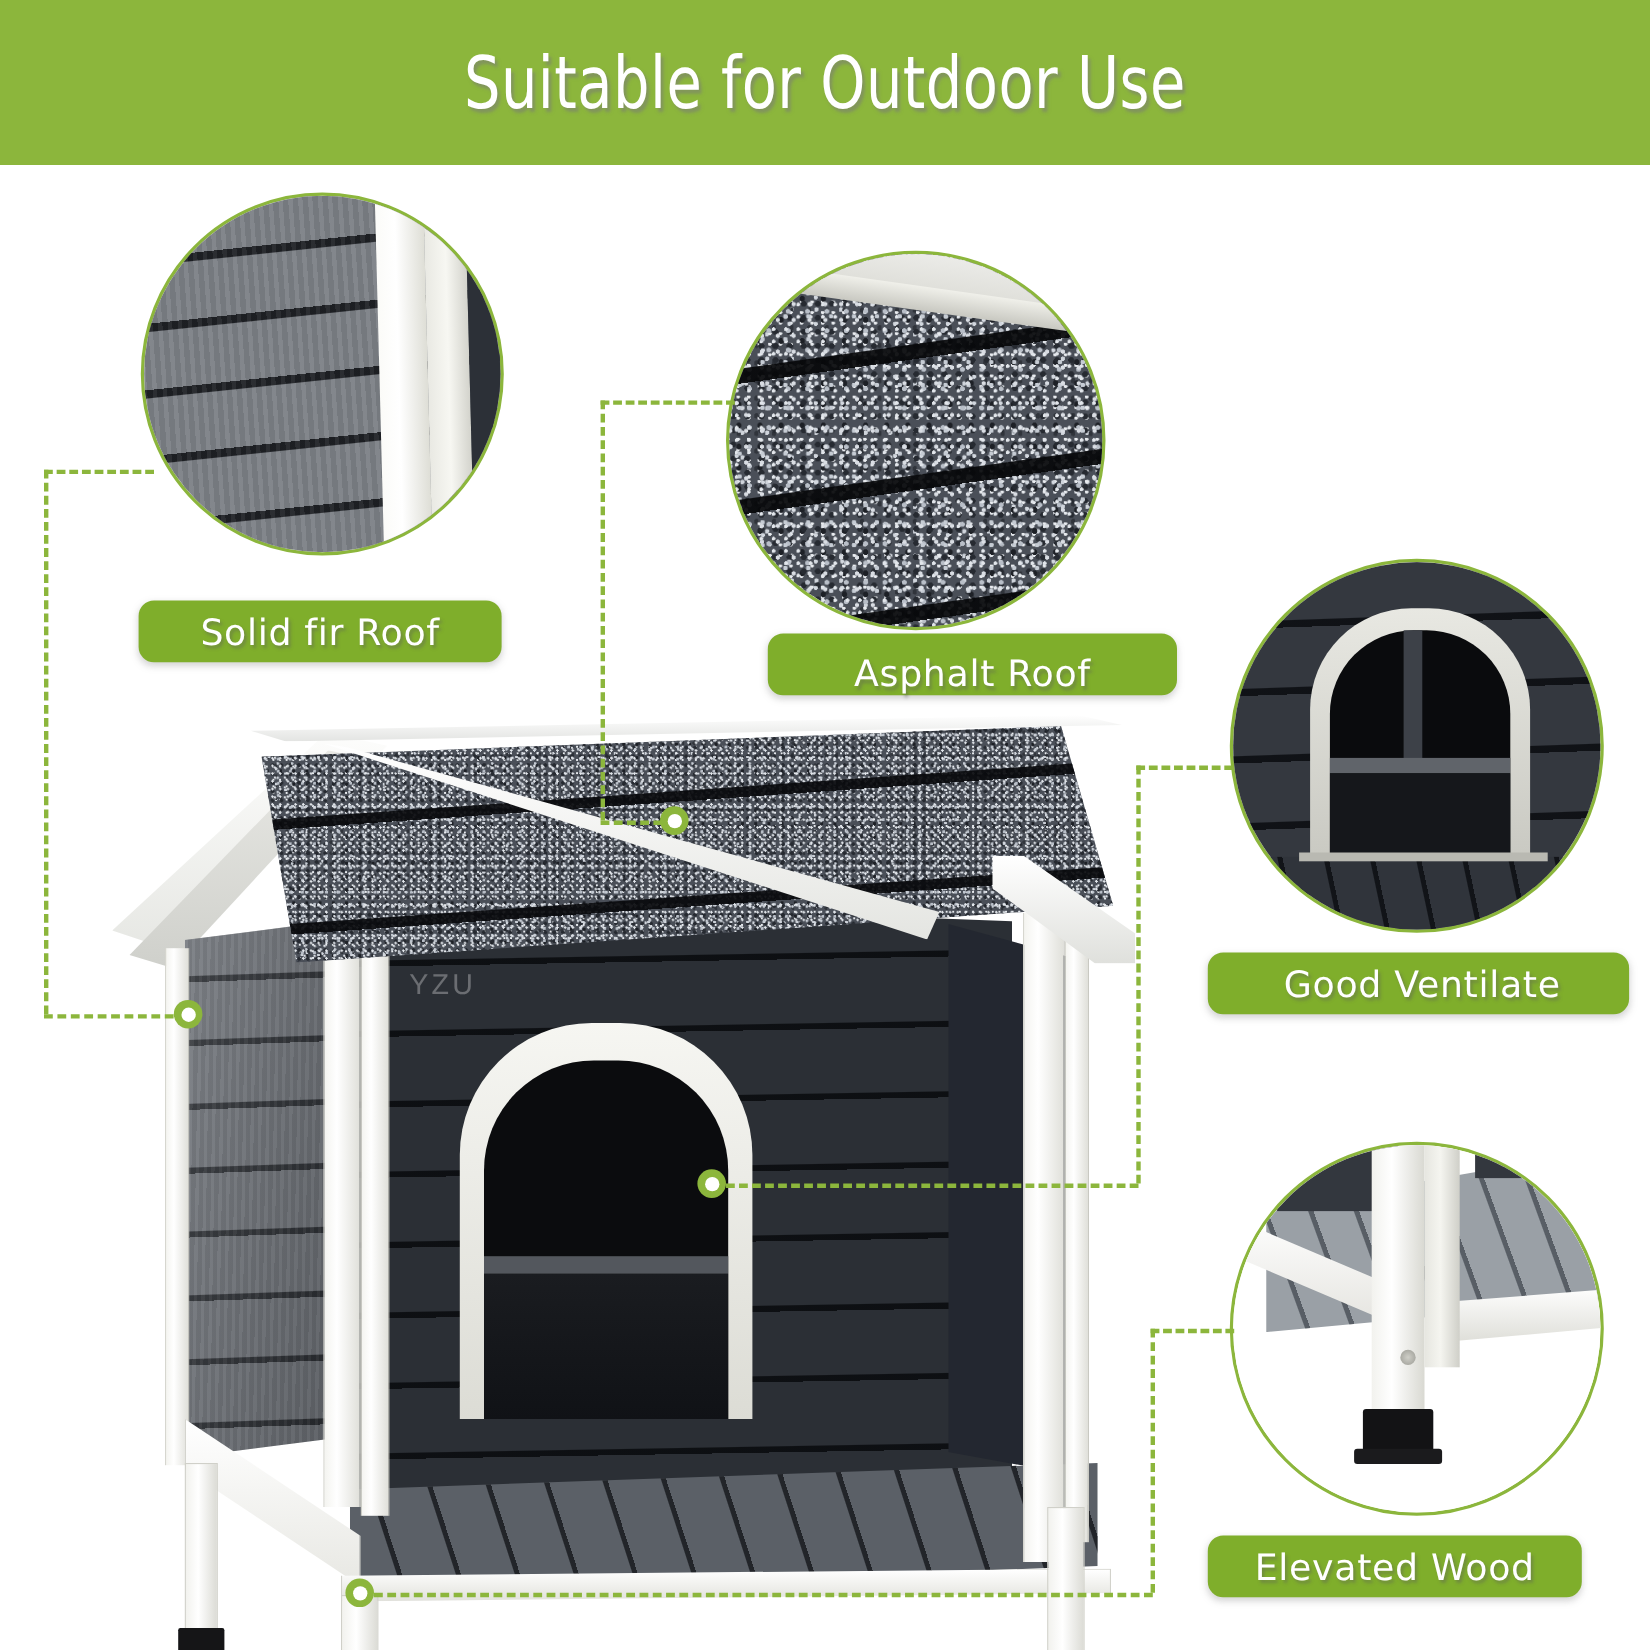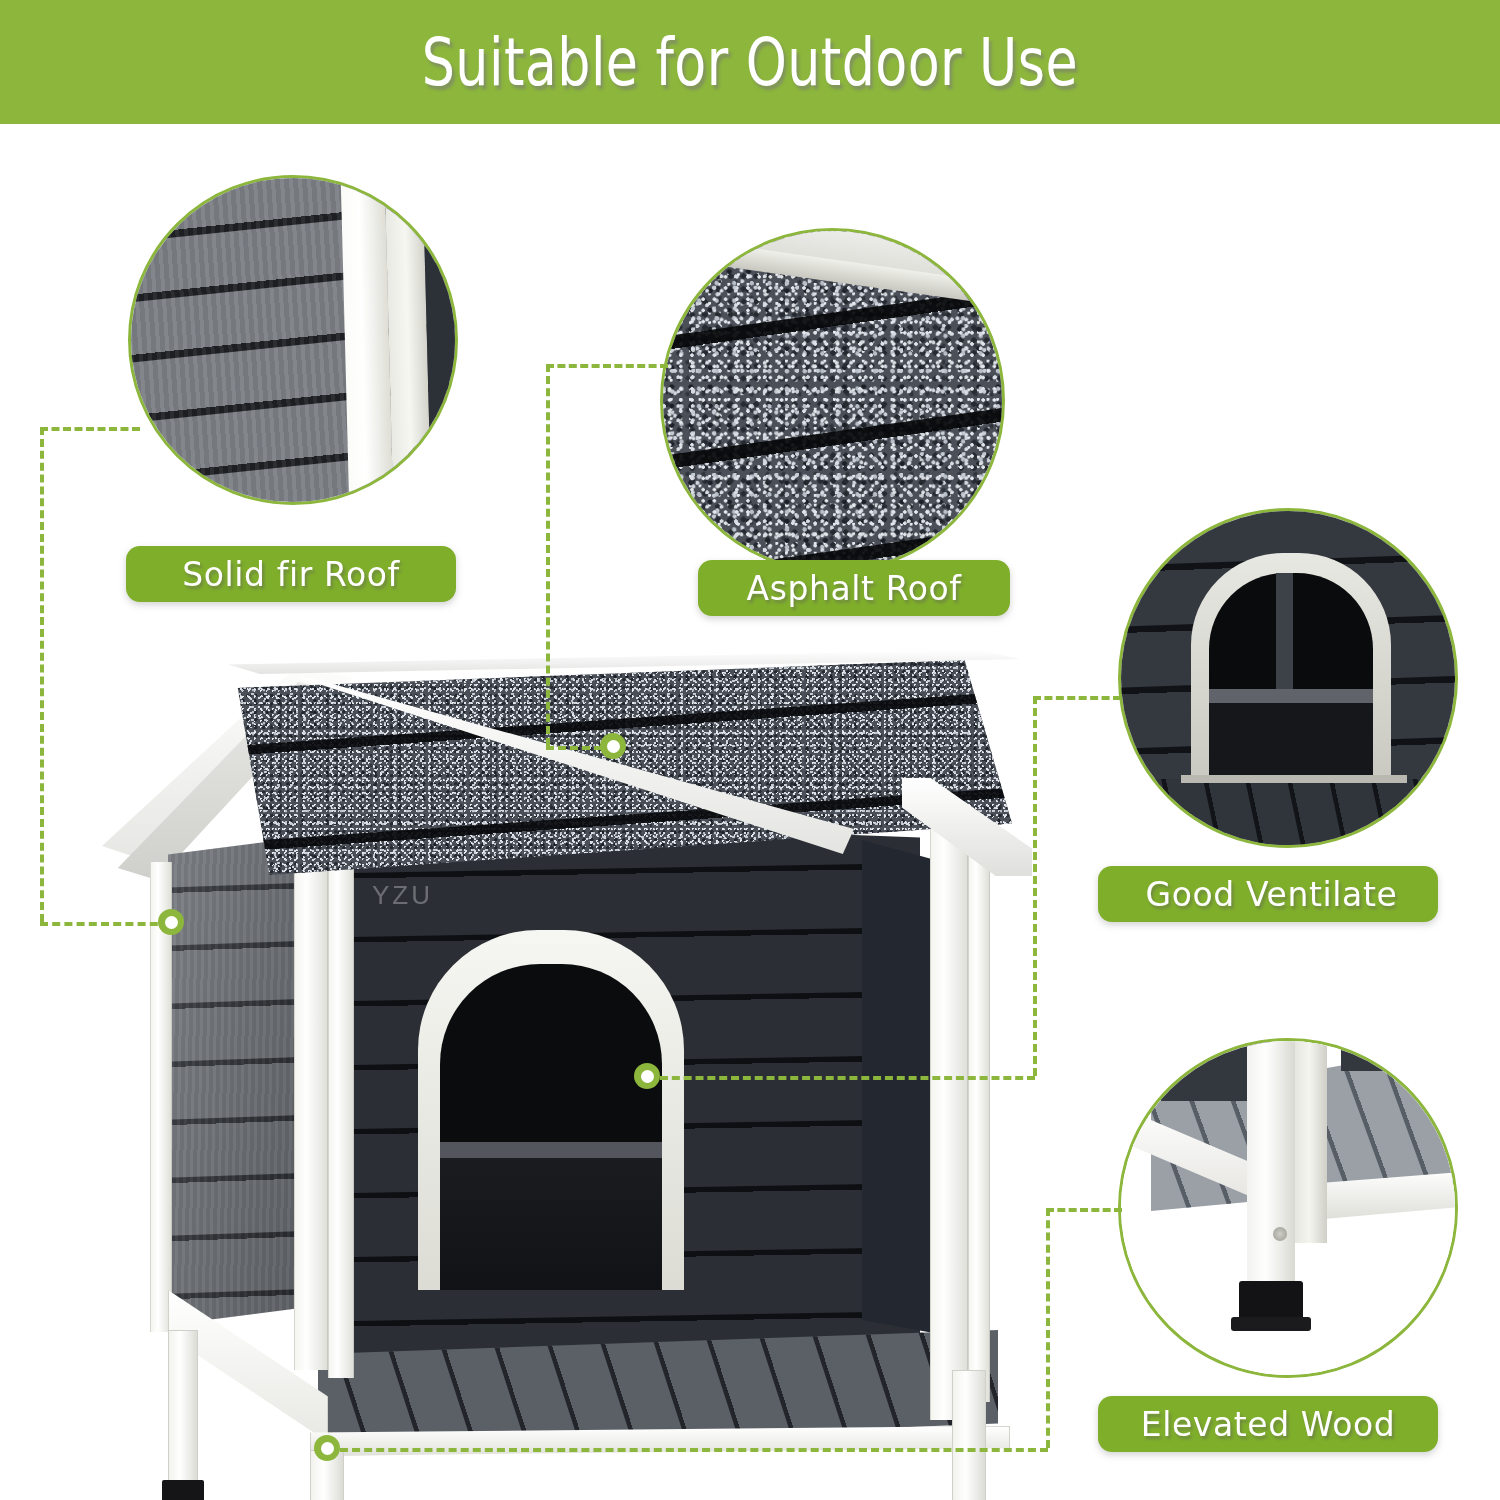--- a/index.html
+++ b/index.html
@@ -6,21 +6,21 @@
   html,body { width:1500px; height:1500px; }
   body {
     font-family: "DejaVu Sans", sans-serif;
     background:#ffffff;
     position:relative;
     overflow:hidden;
   }
 
   
   #header-banner{
-    position:absolute; left:0; top:0; width:1500px; height:124px;
+    position:absolute; left:0; top:0; width:1500px; height:150px;
     background:#8CB63C;
     display:flex; align-items:center; justify-content:center;
   }
   #header-title{
     color:#ffffff;
     font-size:66px;
     font-weight:400;
     letter-spacing:0.5px;
     font-family:"DejaVu Sans Condensed","Liberation Sans", sans-serif;
     transform:scaleX(0.88);
@@ -365,21 +365,21 @@
     <div class="asphalt" style="position:absolute; inset:0; transform:scale(1.6);"></div>
     <div class="cs" style="inset:0;
       background:repeating-linear-gradient(172deg,
         rgba(0,0,0,0) 0 104px, rgba(6,7,9,.92) 105px 118px);"></div>
     <div class="cs" style="left:-40px; top:-52px; width:440px; height:92px;
       background:linear-gradient(#ffffff,#dcdcd6); transform:rotate(8deg);"></div>
     <div class="cs" style="left:-40px; top:30px; width:440px; height:22px;
       background:linear-gradient(#f0f0ea,#c8c8c1); transform:rotate(8deg);"></div>
   </div>
 </div>
-<div class="pill" style="left:698px; top:560px; width:312px;">
+<div class="pill" style="left:698px; top:576px; width:372px;align-items:flex-end;">
   <span>Asphalt Roof</span>
 </div>
 
 <div class="dash-h" style="left:546px; top:364px; width:122px;"></div>
 <div class="dash-v" style="left:546px; top:364px; height:382px;"></div>
 <div class="dash-h" style="left:546px; top:746px; width:68px;"></div>
 <div class="dot" style="left:600px; top:733px;"></div>
 
 <div class="circle" style="left:1118px; top:508px; width:340px; height:340px;">
   <div class="inner" style="background:#34383f;">
@@ -396,21 +396,21 @@
 
     <div class="cs" style="left:88px; top:178px; width:164px; height:14px; background:#60646a;"></div>
 
     <div class="cs" style="left:88px; top:192px; width:164px; height:78px; background:#15171b;"></div>
 
     <div class="cs" style="left:-20px; top:268px; width:400px; height:90px; background:#30343b;
       background-image:repeating-linear-gradient(78deg, rgba(0,0,0,0) 0 36px, rgba(12,14,18,.85) 37px 41px);"></div>
     <div class="cs" style="left:60px; top:264px; width:226px; height:8px; background:#b9b9b2;"></div>
   </div>
 </div>
-<div class="pill" style="left:1098px; top:866px; width:340px;padding-left:33px;">
+<div class="pill" style="left:1098px; top:866px; width:383px;padding-left:33px;">
   <span>Good Ventilate</span>
 </div>
 
 <div class="dash-h" style="left:1033px; top:696px; width:88px;"></div>
 <div class="dash-v" style="left:1033px; top:696px; height:380px;"></div>
 <div class="dash-h" style="left:660px; top:1076px; width:375px;"></div>
 <div class="dot" style="left:634px; top:1063px;"></div>
 
 <div class="circle" style="left:1118px; top:1038px; width:340px; height:340px;">
   <div class="inner" style="background:#ffffff;">

